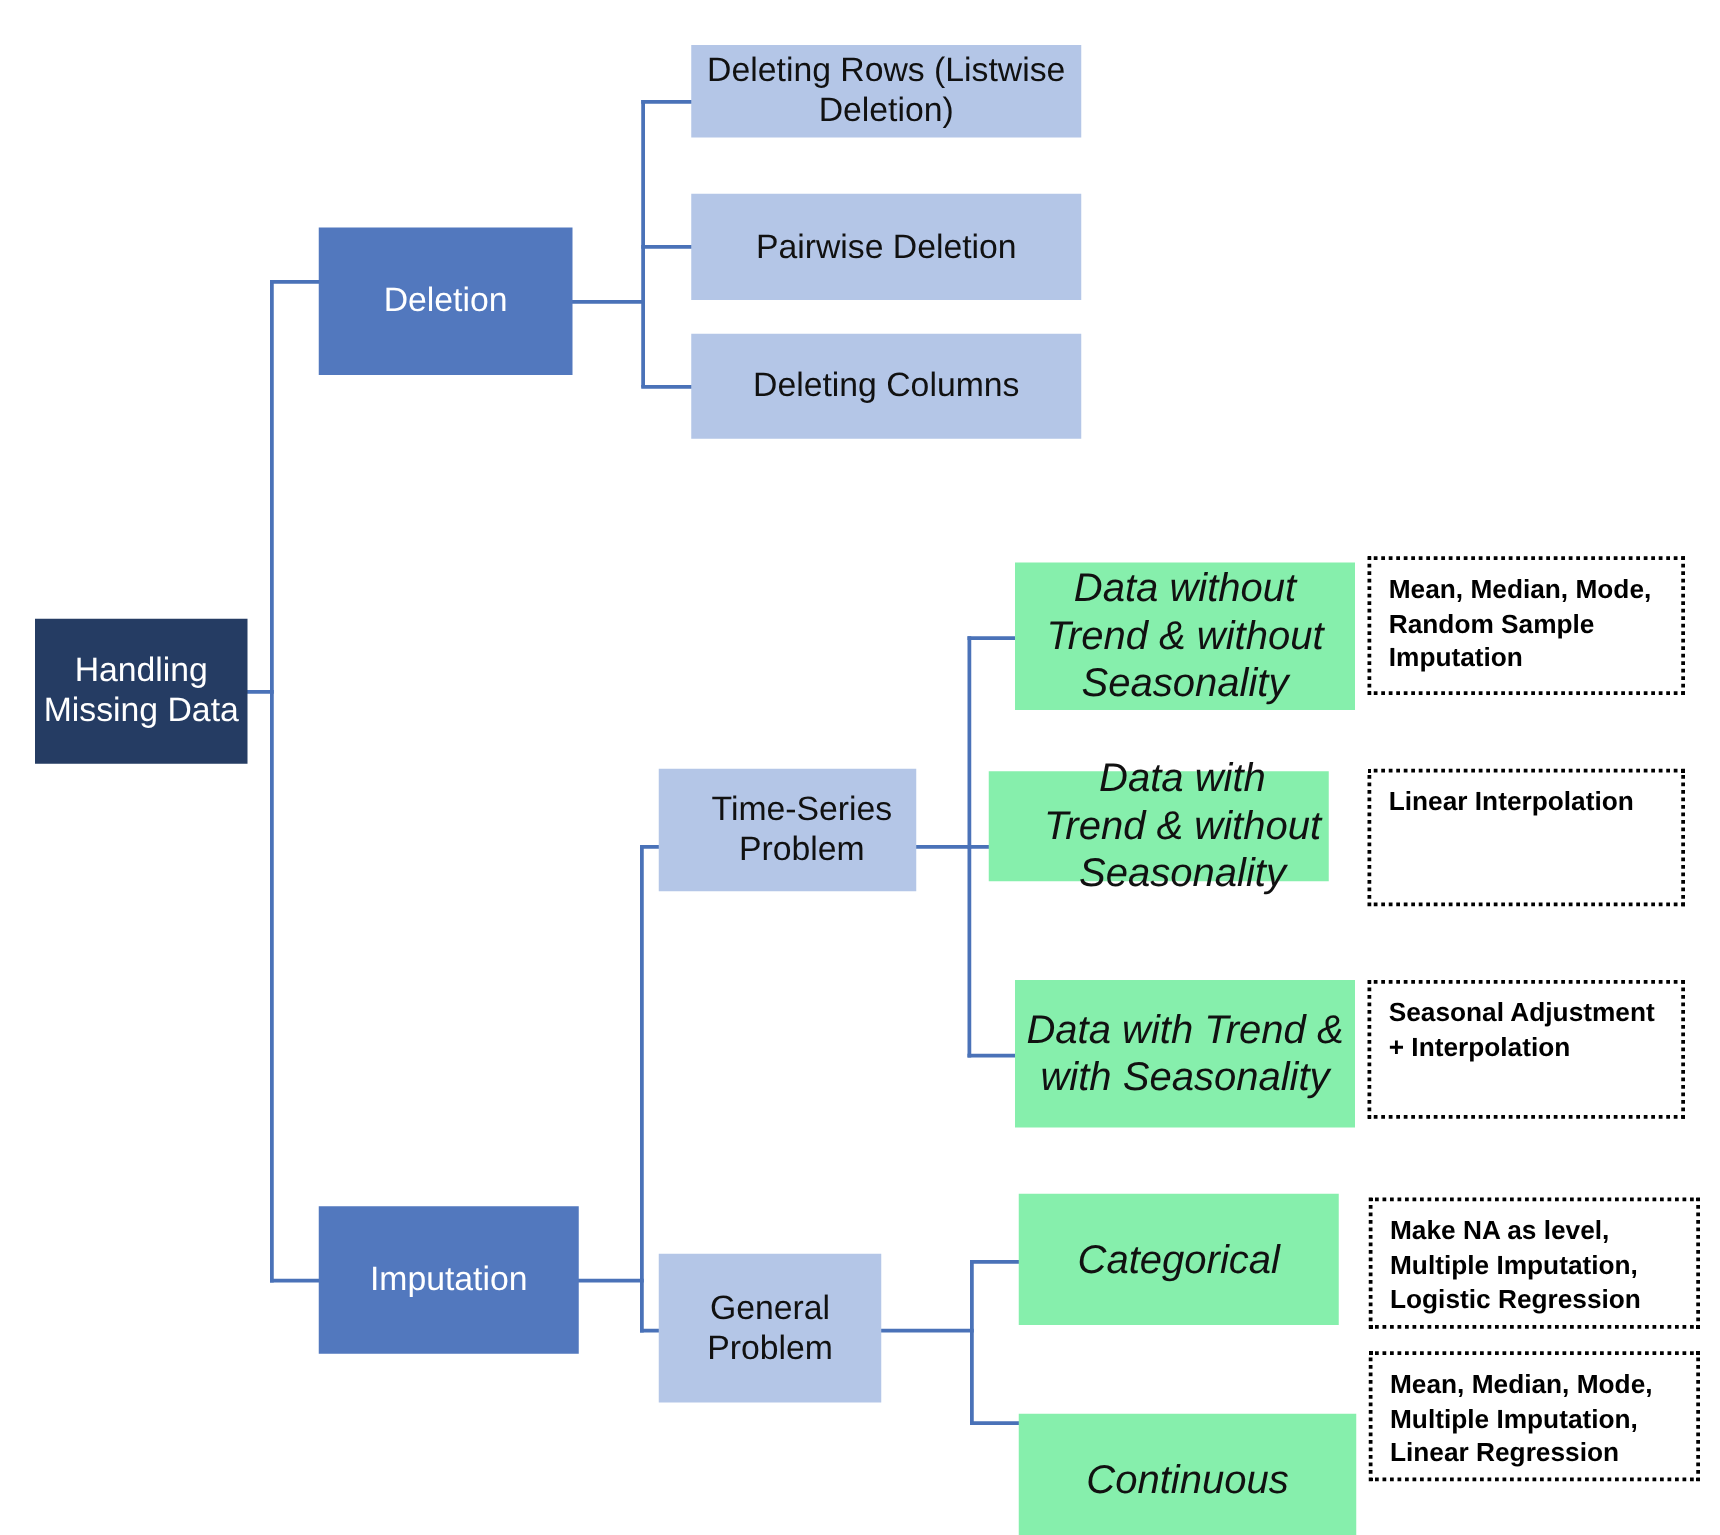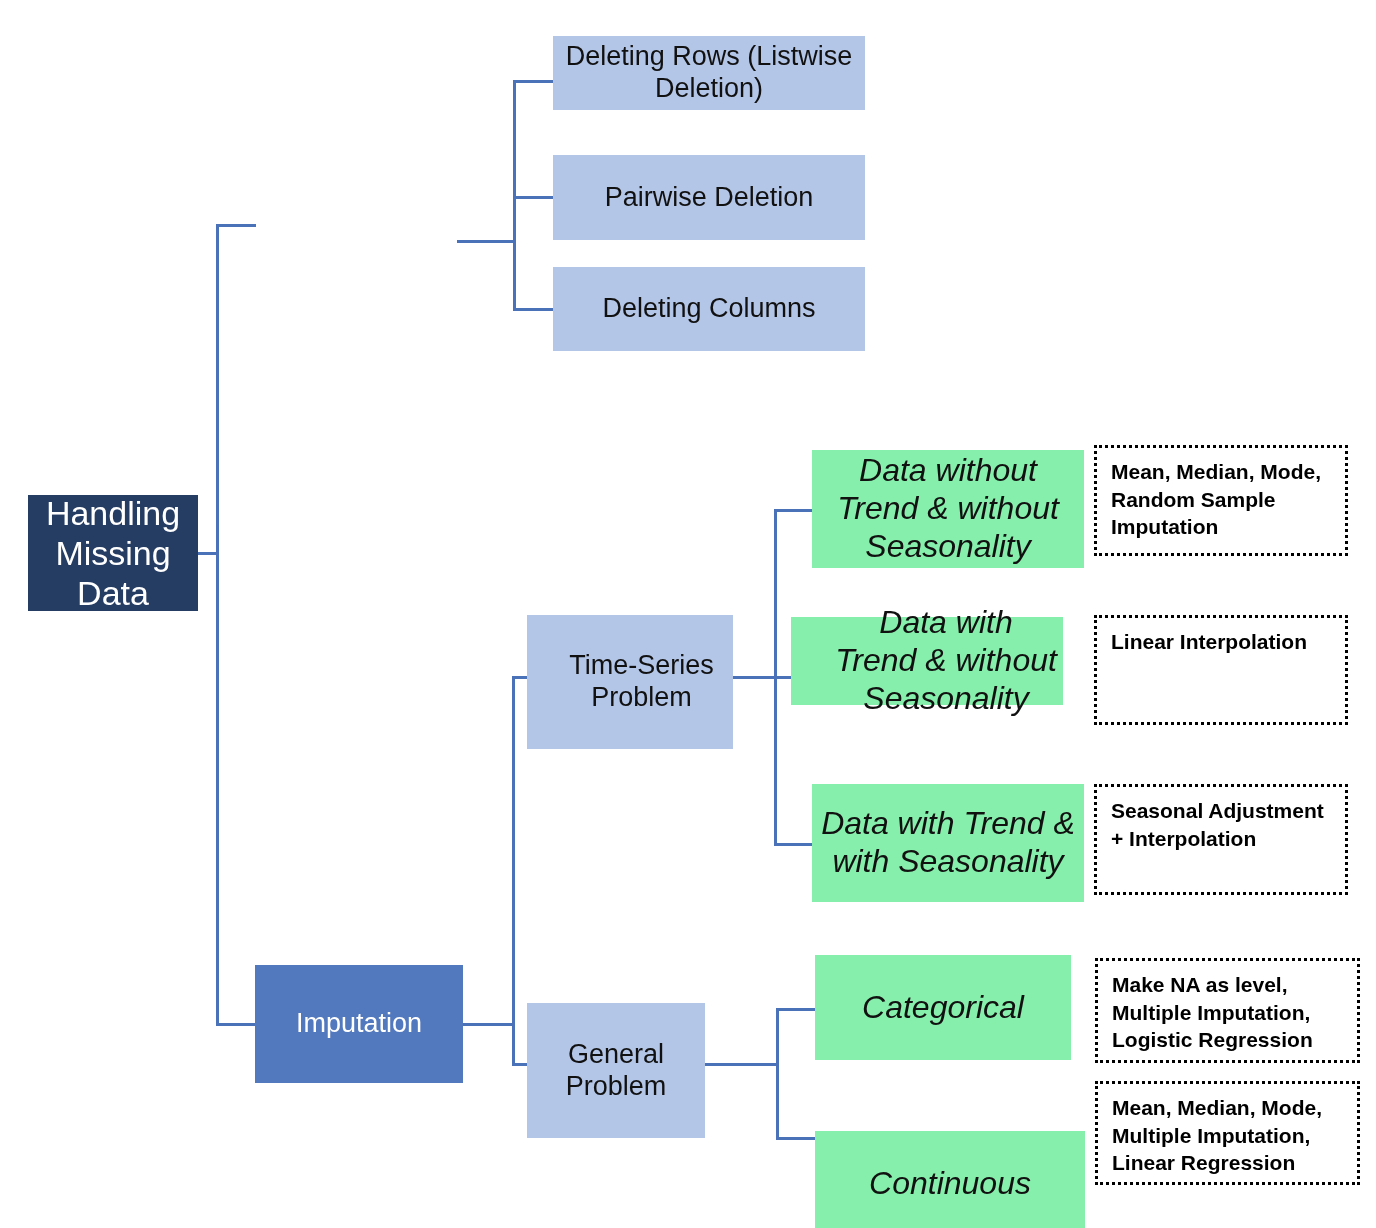--- a/index.html
+++ b/index.html
@@ -24,21 +24,21 @@
     display: flex;
     align-items: center;
     justify-content: center;
     text-align: center;
     line-height: 1.18;
     padding: 2px 6px;
   }
   .node-root {
     background: #253C63;
     color: #ffffff;
-    font-size: 34px;
+    font-size: 27px;
   }
   .node-l1 {
     background: #5278BE;
     color: #ffffff;
     font-size: 27px;
   }
   .node-l2 {
     background: #B4C6E7;
     color: #111111;
     font-size: 27px;
@@ -98,32 +98,33 @@
   <div class="edge edge-h" style="left:774px; top:676px; width:40px;"></div>
   <div class="edge edge-h" style="left:774px; top:843px; width:40px;"></div>
 
   <div class="edge edge-h" style="left:704px; top:1063px; width:75px;"></div>
   <div class="edge edge-v" style="left:776px; top:1008px; height:132px;"></div>
   <div class="edge edge-h" style="left:776px; top:1008px; width:40px;"></div>
   <div class="edge edge-h" style="left:776px; top:1137px; width:40px;"></div>
 
   <div class="node node-root" style="left:28px; top:495px; width:170px; height:116px;">Handling Missing Data</div>
 
+  <div class="node node-l1" style="left:255px; top:182px; width:203px; height:118px;">Deletion</div>
 
   <div class="node node-l1" style="left:255px; top:965px; width:208px; height:118px;">Imputation</div>
 
   <div class="node node-l2" style="left:553px; top:36px; width:312px; height:74px;">Deleting Rows (Listwise Deletion)</div>
 
   <div class="node node-l2" style="left:553px; top:155px; width:312px; height:85px;">Pairwise Deletion</div>
 
   <div class="node node-l2" style="left:553px; top:267px; width:312px; height:84px;">Deleting Columns</div>
 
-  <div class="node node-l2" style="left:527px; top:615px; width:206px; height:134px;padding-left:29px;">Time-Series Problem</div>
+  <div class="node node-l2" style="left:527px; top:615px; width:206px; height:98px;padding-left:29px;">Time-Series Problem</div>
 
-  <div class="node node-l2" style="left:527px; top:1003px; width:178px; height:135px;text-align:center;">General Problem</div>
+  <div class="node node-l2" style="left:527px; top:1003px; width:178px; height:119px;text-align:center;">General Problem</div>
 
   <div class="node node-l3" style="left:812px; top:450px; width:272px; height:118px;">Data without Trend &amp; without Seasonality</div>
 
   <div class="node node-l3" style="left:791px; top:617px; width:272px; height:88px;padding-left:44px;">Data with Trend &amp; without Seasonality</div>
 
   <div class="node node-l3" style="left:812px; top:784px; width:272px; height:118px;">Data with Trend &amp; with Seasonality</div>
 
   <div class="node node-l3" style="left:815px; top:955px; width:256px; height:105px;">Categorical</div>
 
   <div class="node node-l3" style="left:815px; top:1085px; width:270px; height:105px;margin-top:46px;">Continuous</div>

